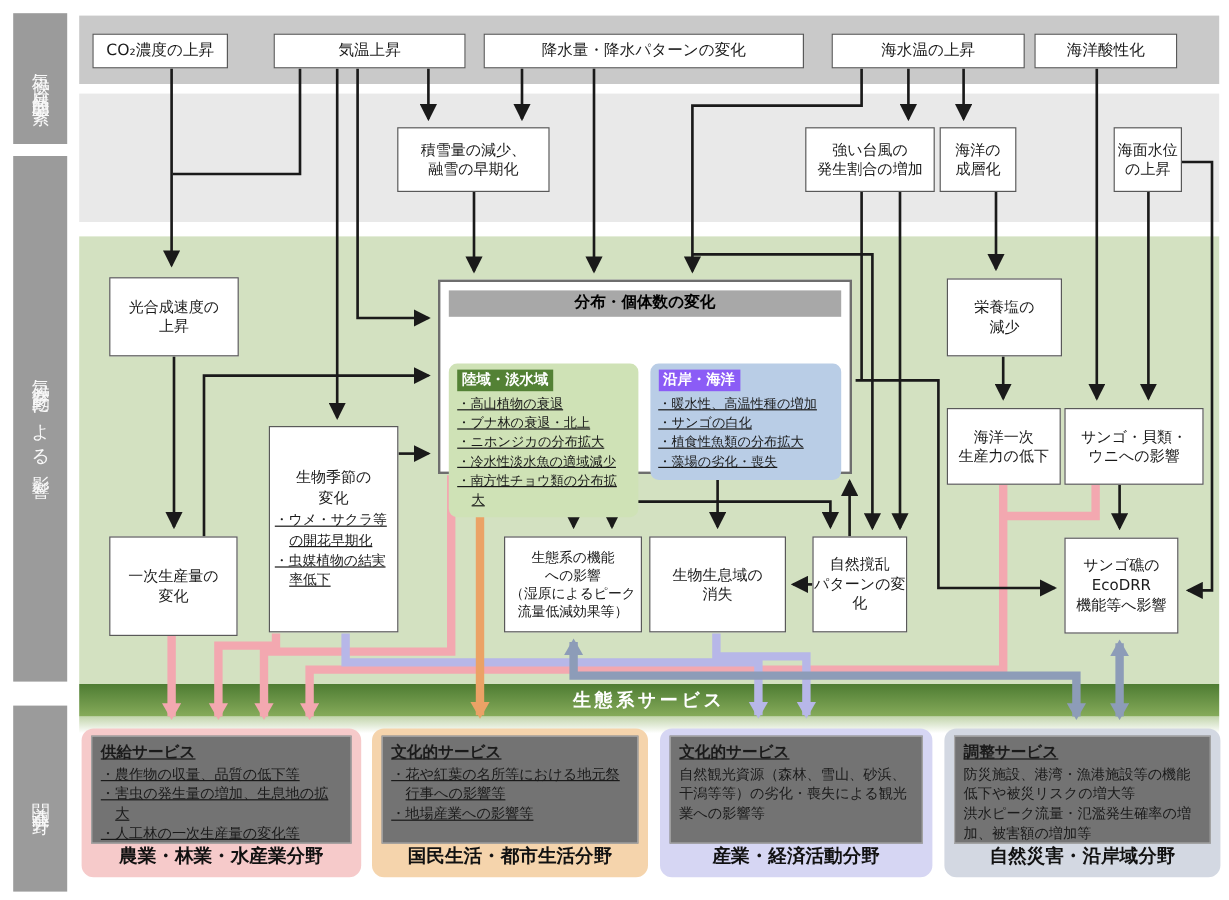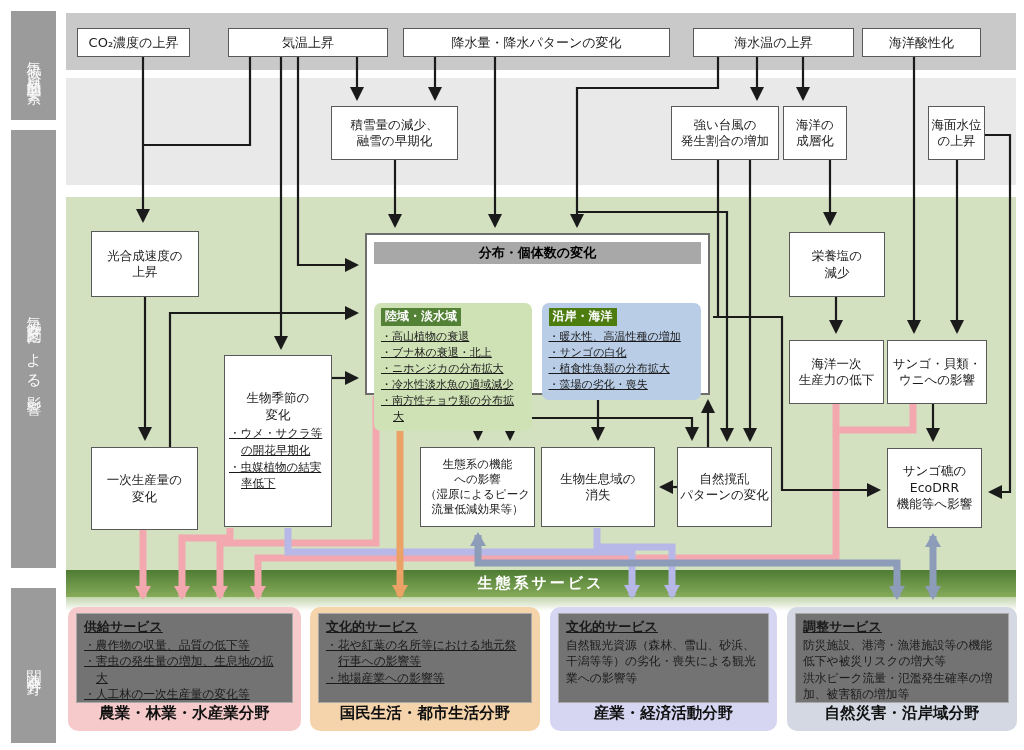--- a/index.html
+++ b/index.html
@@ -24,21 +24,21 @@
   .toprow{font-size:13px;text-align:center;}
   .dist{align-items:stretch;justify-content:flex-start;border:2px solid #6e6e6e;padding:7px 7px 8px 7px;gap:32px;}
   .dist-header{background:#a8a8a8;color:#000;font-weight:600;font-size:13px;height:22px;line-height:22px;
                text-align:center;margin-bottom:7px;}
   .dist-panels{display:flex;gap:10px;align-items:flex-start;}
   .panel{border-radius:7px;padding:5px 7px 7px 7px;text-align:left;box-sizing:border-box;}
   .panel-land{background:#cfe2b6;width:158px;}
   .panel-sea{background:#b9cde6;width:160px;}
   .chip{display:inline-block;color:#fff;font-weight:bold;font-size:12px;padding:1px 4px;margin-bottom:3px;}
   .chip-land{background:#538135;}
-  .chip-sea{background:#4d7c0f;}
+  .chip-sea{background:#8b5cf6;}
   .blist div{font-size:11px;line-height:1.45;padding-left:12px;text-indent:-12px;text-decoration:underline;}
   .pheno .blist div{font-size:11.5px;text-align:left;}
   .small4{font-size:11.5px;}
   .svc{position:absolute;border-radius:10px;z-index:2;box-sizing:border-box;}
   .svc-body{position:absolute;left:8px;right:8px;top:6px;height:90px;background:#737373;border:1px solid #a9a9a9;
             padding:4px 7px;box-sizing:border-box;text-align:left;overflow:hidden;}
   .svc-title{font-weight:bold;font-size:13px;text-decoration:underline;margin-bottom:1px;}
   .svc-body .blist div{font-size:11.8px;line-height:1.38;}
   .svc-body .plain div{font-size:11.8px;line-height:1.38;}
   .svc-field{position:absolute;left:0;right:0;bottom:2px;height:26px;text-align:center;
@@ -206,35 +206,35 @@
   </div>
 
   <div class="wbox" style="left:91px;top:447px;width:107px;height:83px;">
       <div>一次生産量の</div>
       <div>変化</div>
     </div>
   <div class="wbox" style="left:789px;top:340px;width:95px;height:64px;">
       <div>海洋一次</div>
       <div>生産力の低下</div>
     </div>
-  <div class="wbox" style="left:887px;top:340px;width:100px;height:64px;">
+  <div class="wbox" style="left:887px;top:340px;width:116px;height:64px;">
       <div>サンゴ・貝類・</div>
       <div>ウニへの影響</div>
     </div>
   <div class="wbox small4" style="left:420px;top:447px;width:115px;height:80px;">
       <div>生態系の機能</div>
       <div>への影響</div>
       <div>（湿原によるピーク</div>
       <div>流量低減効果等）</div>
     </div>
   <div class="wbox" style="left:541px;top:447px;width:114px;height:80px;">
       <div>生物生息域の</div>
       <div>消失</div>
     </div>
-  <div class="wbox" style="left:677px;top:447px;width:95px;height:80px;">
+  <div class="wbox" style="left:677px;top:447px;width:79px;height:80px;">
       <div>自然撹乱</div>
       <div>パターンの変化</div>
     </div>
   <div class="wbox" style="left:887px;top:448px;width:95px;height:80px;">
       <div>サンゴ礁の</div>
       <div>EcoDRR</div>
       <div>機能等へ影響</div>
     </div>
 
   <div class="svc c1" style="left:68px;top:607px;width:233px;height:124px;">

